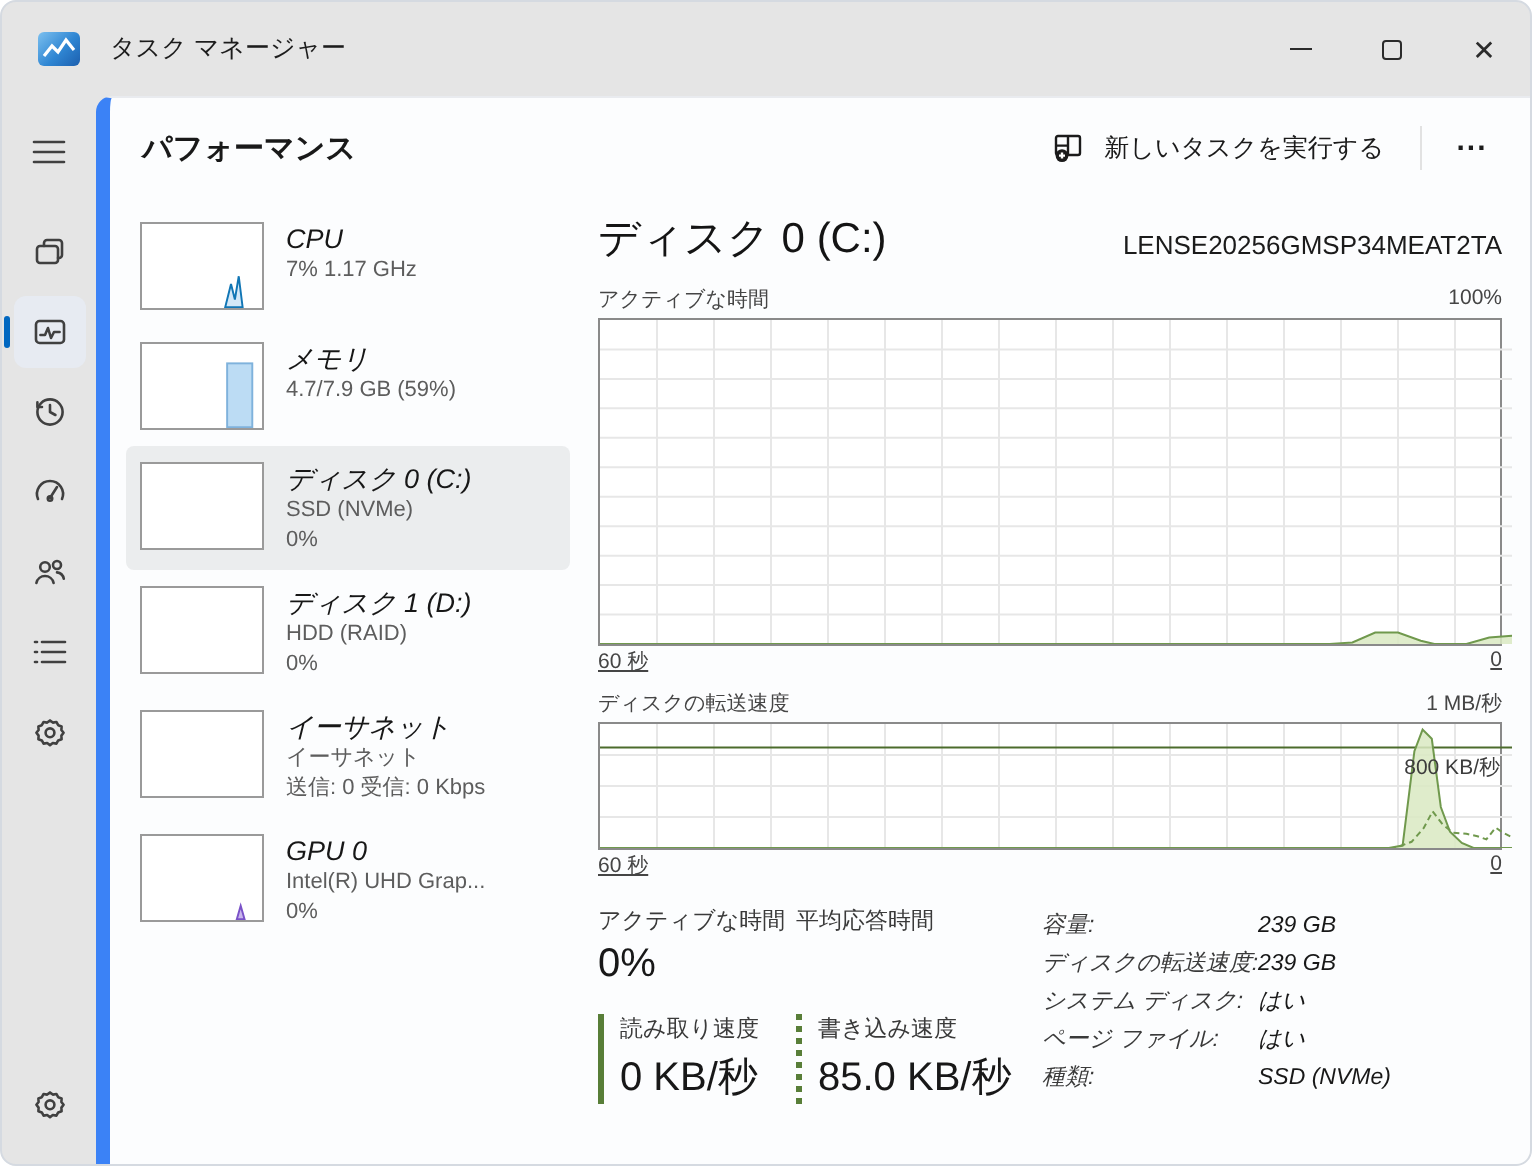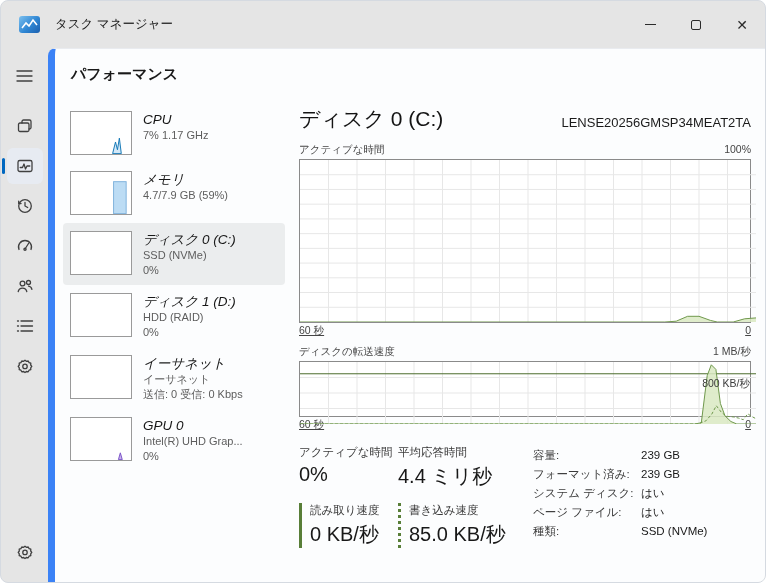--- a/index.html
+++ b/index.html
@@ -52,32 +52,32 @@
   .pi-title{font-size:13.5px;color:#171717;line-height:17px;margin-top:0px;white-space:nowrap;font-style:italic;}
   .pi-sub{font-size:11px;color:#5d5d5d;line-height:14.5px;white-space:nowrap;}
   
   .detail{flex:1;padding:0 2px 0 14px;display:flex;flex-direction:column;min-width:0;}
   .detail-head{display:flex;align-items:flex-end;justify-content:space-between;margin:2px 0 10px;}
   .detail-title{font-size:21px;font-weight:400;color:#141414;}
   .detail-model{font-size:13px;color:#1b1b1b;padding-bottom:3px;}
   .chart-head{display:flex;justify-content:space-between;font-size:10.5px;color:#454545;margin-bottom:2px;}
   .chart-box{position:relative;border:1px solid #8a8a8a;background:#fff;width:100%;}
   .chart-box.lg{height:164px;}
-  .chart-box.sm{height:56px;}
+  .chart-box.sm{height:64px;}
   .chart-box svg{position:absolute;inset:0;}
   .chart-foot{display:flex;justify-content:space-between;font-size:10.5px;color:#454545;margin-top:1px;text-decoration:underline;}
   .gap{height:7px;}
   
   .stats{display:flex;margin-top:13px;flex:1;min-height:0;}
   .stats-left{width:206px;flex:none;display:grid;grid-template-columns:99px 107px;row-gap:13px;align-content:start;}
   .stat-label{font-size:11.5px;color:#3a3a3a;white-space:nowrap;}
   .stat-value{font-size:20px;color:#181818;margin-top:3px;white-space:nowrap;}
   .legend-solid{border-left:3px solid #587e38;padding-left:8px;}
   .legend-dotted{border-left:3px dotted #587e38;padding-left:8px;}
-  .stats-right{margin-left:28px;padding-top:1px;}
+  .stats-right{margin-left:16px;padding-top:1px;font-style:italic;}
   .info-row{display:flex;font-size:11.5px;line-height:19px;}
   .info-label{width:108px;color:#3a3a3a;white-space:nowrap;}
   .info-value{color:#181818;white-space:nowrap;}
 </style>
 </head>
 <body>
 
 <div class="window">
 
   <div class="titlebar">
@@ -165,20 +165,37 @@
         <svg width="18" height="18" viewBox="0 0 18 18">
           <path d="M9 3.2l1.4 1.1 1.8-.3.9 1.6 1.7.6-.1 1.8 1.1 1.4-1.1 1.4.1 1.8-1.7.6-.9 1.6-1.8-.3L9 15.6l-1.4-1.1-1.8.3-.9-1.6-1.7-.6.1-1.8L2.2 9.4l1.1-1.4-.1-1.8 1.7-.6.9-1.6 1.8.3z"></path>
             <circle cx="9" cy="9.4" r="2.2"></circle>
         </svg>
       </div>
     </nav>
 
     <main class="content">
       <div class="content-header">
         <h1 class="page-title" style="margin:0;">パフォーマンス</h1>
+        <div class="header-right">
+          <button class="newtask-btn" style="border:none;background:none;font-family:inherit;">
+            <svg width="17" height="16" viewBox="0 0 17 16" fill="none" stroke="#1b1b1b" stroke-width="1.2">
+              <rect x="2" y="2" width="12" height="9.5" rx="1"></rect>
+                <line x1="8" y1="2" x2="8" y2="11.5"></line>
+                <line x1="2" y1="6.8" x2="8" y2="6.8"></line>
+              <circle cx="5" cy="11.8" r="3.2" fill="#1b1b1b" stroke="none"></circle>
+                <line x1="5" y1="10.3" x2="5" y2="13.3" stroke="#fff"></line>
+                <line x1="3.5" y1="11.8" x2="6.5" y2="11.8" stroke="#fff"></line>
+            </svg>
+            <span>新しいタスクを実行する</span>
+          </button>
+          <span class="v-divider"></span>
+          <div class="more-btn">
+            <span>...</span>
+          </div>
+        </div>
       </div>
 
       <div class="columns">
 
         <aside class="perf-list" id="perf-list">
   <div class="perf-item">
     <div class="thumb">
                 <svg viewBox="0 0 62 44">
                   <polygon points="43,43 46,31 48,39 50,27 52,43" fill="#d3e8f8" stroke="#1176b5" stroke-width="1"></polygon>
                 </svg>
@@ -327,39 +344,38 @@
           </div>
 
           <div class="stats">
             <div class="stats-left">
               <div>
                 <div class="stat-label">アクティブな時間</div>
                 <div class="stat-value">0%</div>
               </div>
               <div>
                 <div class="stat-label">平均応答時間</div>
-                <div class="stat-value">4.4 ミリ秒</div>
               </div>
               <div class="legend-solid">
                 <div class="stat-label">読み取り速度</div>
                 <div class="stat-value">0 KB/秒</div>
               </div>
               <div class="legend-dotted">
                 <div class="stat-label">書き込み速度</div>
                 <div class="stat-value">85.0 KB/秒</div>
               </div>
             </div>
             <div class="stats-right" id="info-table">
   <div class="info-row">
     <span class="info-label">容量:</span>
     <span class="info-value">239 GB</span>
   </div>
 
   <div class="info-row">
-    <span class="info-label">フォーマット済み:</span>
+    <span class="info-label">ディスクの転送速度:</span>
     <span class="info-value">239 GB</span>
   </div>
 
   <div class="info-row">
     <span class="info-label">システム ディスク:</span>
     <span class="info-value">はい</span>
   </div>
 
   <div class="info-row">
     <span class="info-label">ページ ファイル:</span>

